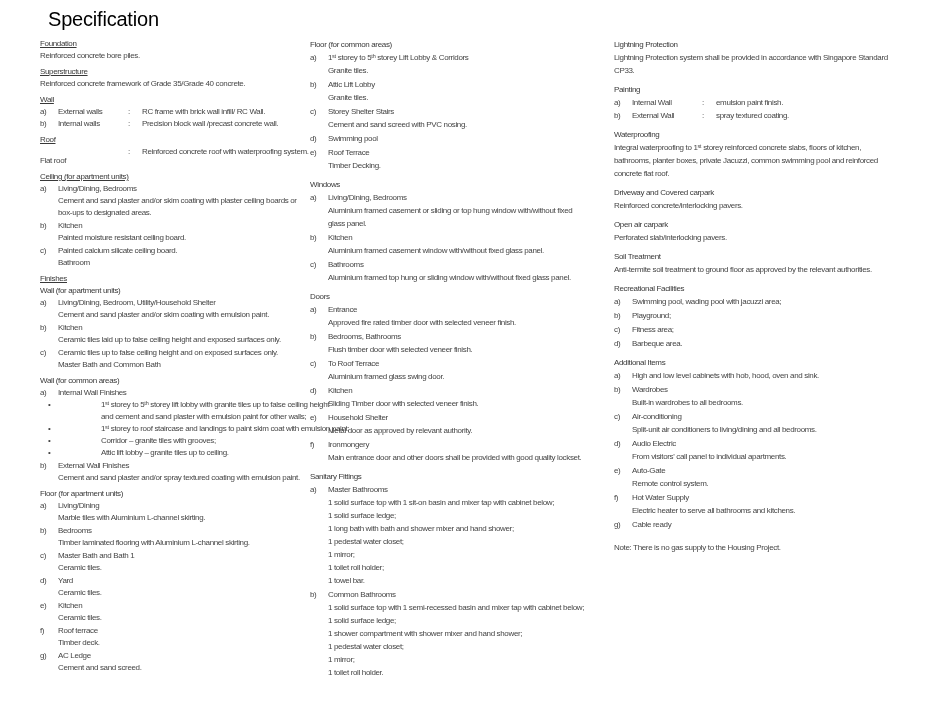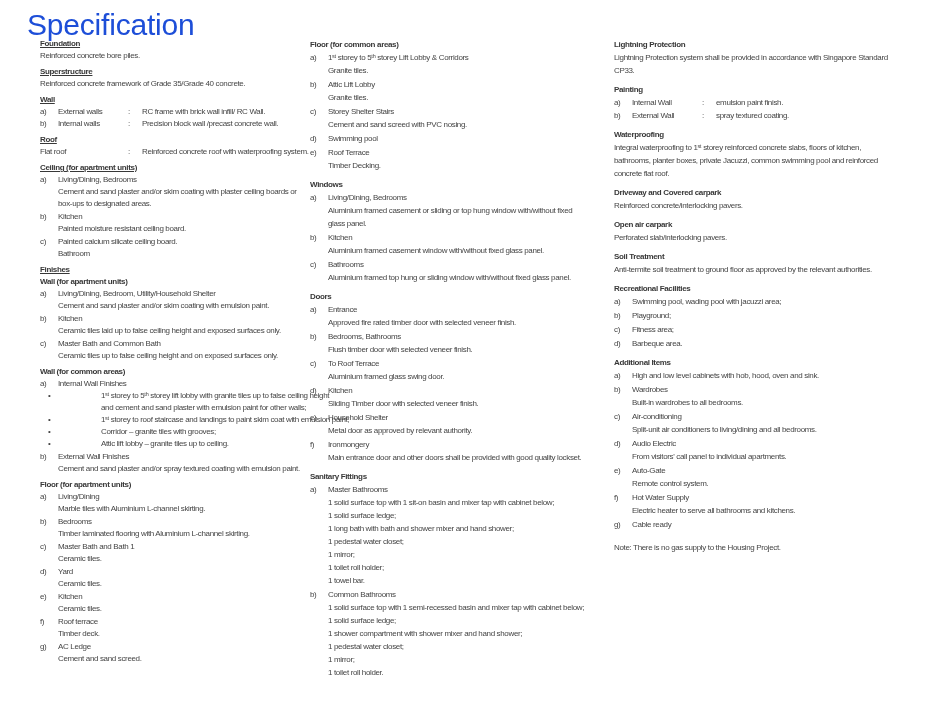--- a/index.html
+++ b/index.html
@@ -1,37 +1,37 @@
 <!DOCTYPE html>
 <html><head>
 <meta charset="utf-8">
 <style>
   html,body{margin:0;padding:0;background:#fff;overflow:hidden;}
   .page{position:relative;width:943px;height:717px;background:#fff;
         font-family:"Liberation Sans","DejaVu Sans",sans-serif;
         font-size:8px;letter-spacing:-0.35px;color:#454545;}
-  .title{position:absolute;left:27px;top:8px;font-size:30px;font-weight:400;
-         color:#1d4ed8;letter-spacing:-0.2px;}
+  .title{position:absolute;left:48px;top:8px;font-size:20px;font-weight:400;
+         color:#000000;letter-spacing:-0.2px;}
   .col{position:absolute;top:38px;}
   .col-left{left:40px;width:286px;line-height:12px;}
   .col-mid{left:310px;width:288px;line-height:13px;}
   .col-right{left:614px;width:300px;line-height:13px;}
   .section{margin-bottom:6px;}
   .col-left .section{margin-bottom:4px;}
   .section.note{margin-top:10px;}
-  .heading{font-weight:bold;color:#383838;}
+  .heading{font-weight:normal;color:#383838;}
   .heading.u{text-decoration:underline;text-underline-offset:1px;}
   .line{white-space:nowrap;}
   .item{display:flex;margin-bottom:1px;}
   .item .marker{width:18px;flex:none;}
   .item .body{flex:1;min-width:0;}
   .row{display:flex;}
   .row .marker{width:18px;flex:none;}
   .row .label{width:70px;flex:none;}
-  .row.no-marker .label{width:88px;}
+  .row.no-marker .label{width:88px;margin-top:9px;}
   .row .colon{width:14px;flex:none;}
   .bullet-row{display:flex;margin-left:-10px;}
   .bullet-row .bullet{width:10px;flex:none;}
   .bullet-lines{min-width:0;margin-left:43px;}
 </style>
 </head>
 <body>
 
 <div class="page">
   <div class="title">Specification</div>
@@ -105,22 +105,22 @@
         <div class="item">
           <div class="marker">b)</div>
           <div class="body">
             <div class="line label-line">Kitchen</div>
             <div class="line">Ceramic tiles laid up to false ceiling height and exposed surfaces only.</div>
           </div>
         </div>
         <div class="item">
           <div class="marker">c)</div>
           <div class="body">
+            <div class="line">Ceramic tiles up to false ceiling height and on exposed surfaces only.</div>
             <div class="line label-line">Master Bath and Common Bath</div>
-            <div class="line">Ceramic tiles up to false ceiling height and on exposed surfaces only.</div>
           </div>
         </div>
       </div>
       <div class="section">
         <div class="heading">Wall (for common areas)</div>
         <div class="item">
           <div class="marker">a)</div>
           <div class="body">
             <div class="line label-line">Internal Wall Finishes</div>
             <div class="bullet-row">

